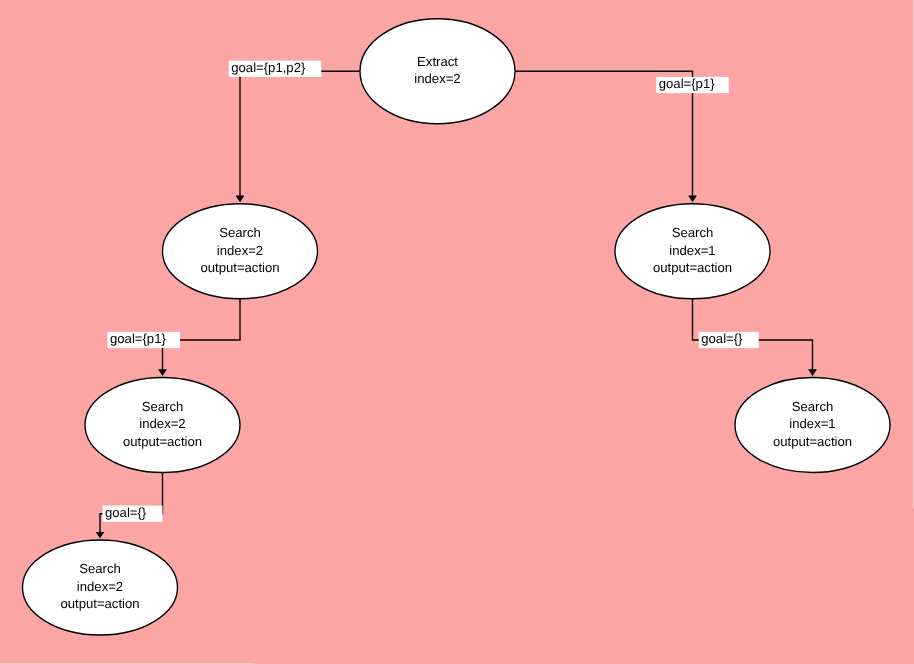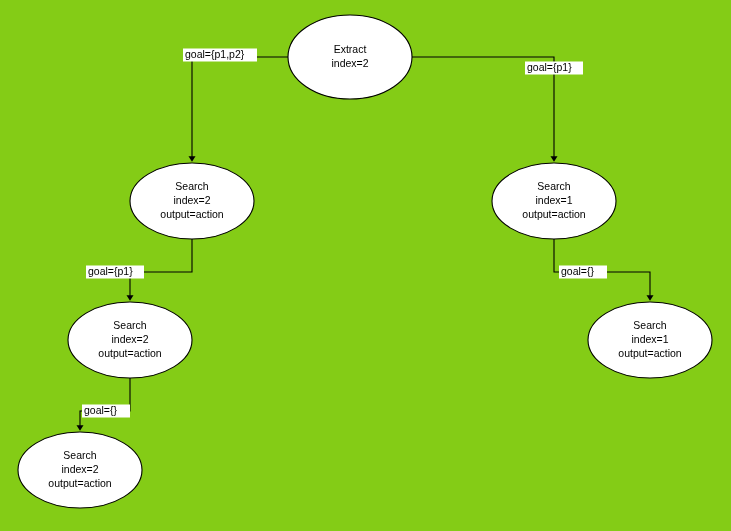--- a/index.html
+++ b/index.html
@@ -11,21 +11,21 @@
   body {
     font-family: "Liberation Sans", sans-serif;
     width: 731px;
     height: 531px;
     overflow: hidden;
   }
   #canvas-wrap {
     position: relative;
     width: 731px;
     height: 531px;
-    background: #84cc16;
+    background: #fca5a5;
   }
   svg#diagram {
     position: absolute;
     top: 0;
     left: 0;
     width: 731px;
     height: 531px;
     display: block;
   }
   .node-ellipse {

